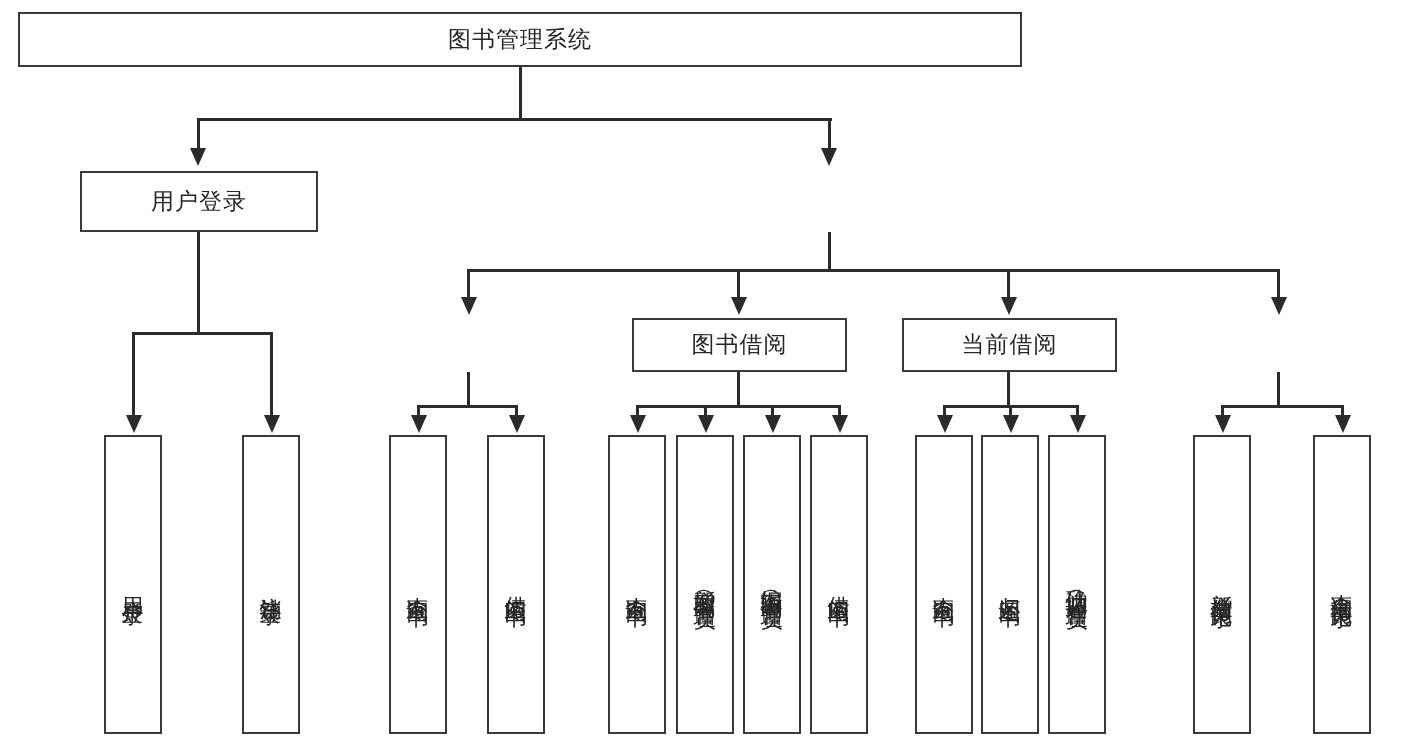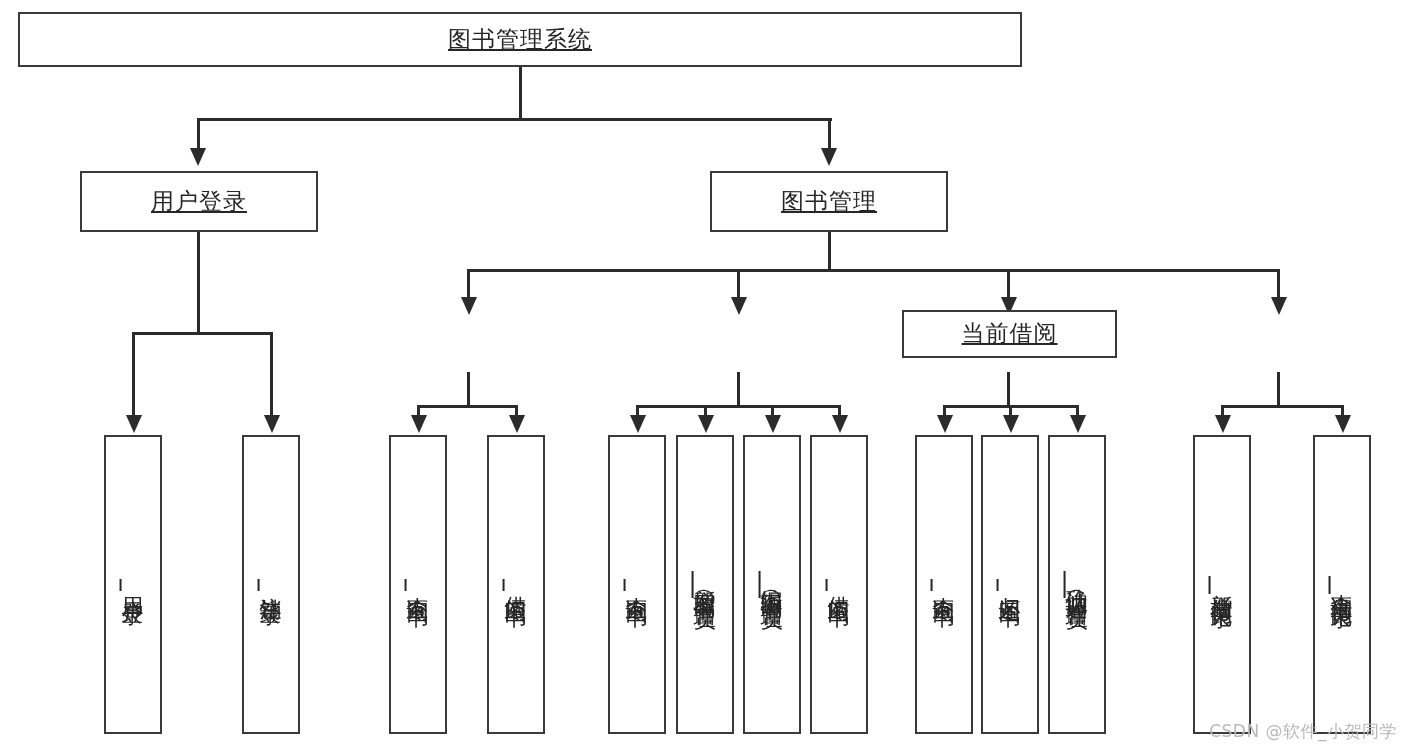--- a/index.html
+++ b/index.html
@@ -19,21 +19,20 @@
   }
   .node {
     position: absolute;
     box-sizing: border-box;
     background: #ffffff;
     border: 2px solid #3a3a3a;
     display: flex;
     align-items: center;
     justify-content: center;
     color: #262626;
-    text-decoration: underline;
   }
   .node.horiz {
     font-size: 23px;
     letter-spacing: 1px;
     line-height: 1.2;
   }
   .node.vert {
     writing-mode: vertical-rl;
     text-orientation: upright;
     font-size: 22px;
@@ -85,44 +84,44 @@
   <div class="edge h" style="left:198px; top:118px; width:634px;"></div>
 
   <div class="edge v" style="left:197px; top:118px; height:32px;"></div>
   <div class="arrow" style="left:190px; top:148px;"></div>
 
   <div class="edge v" style="left:828px; top:118px; height:32px;"></div>
   <div class="arrow" style="left:821px; top:148px;"></div>
 
   <div class="node horiz" style="left:80px; top:171px; width:238px; height:61px;">
     <span>用户登录</span>
-  </div>
-  <div class="node horiz" style="left:710px; top:171px; width:238px; height:61px;">
-    <span>图书管理</span>
   </div>
 
   <div class="edge v" style="left:197px; top:232px; height:102px;"></div>
   <div class="edge h" style="left:133px; top:332px; width:140px;"></div>
   <div class="edge v" style="left:132px; top:332px; height:85px;"></div>
   <div class="arrow" style="left:126px; top:415px;"></div>
   <div class="edge v" style="left:270px; top:332px; height:85px;"></div>
   <div class="arrow" style="left:264px; top:415px;"></div>
 
   <div class="edge v" style="left:828px; top:232px; height:40px;"></div>
   <div class="edge h" style="left:468px; top:269px; width:812px;"></div>
   <div class="edge v" style="left:467px; top:269px; height:30px;"></div>
   <div class="arrow" style="left:461px; top:297px;"></div>
   <div class="edge v" style="left:737px; top:269px; height:30px;"></div>
   <div class="arrow" style="left:731px; top:297px;"></div>
   <div class="edge v" style="left:1007px; top:269px; height:30px;"></div>
   <div class="arrow" style="left:1001px; top:297px;"></div>
   <div class="edge v" style="left:1277px; top:269px; height:30px;"></div>
   <div class="arrow" style="left:1271px; top:297px;"></div>
 
-  <div class="node horiz" style="left:902px; top:310px; width:215px; height:48px;">
+  <div class="node horiz" style="left:632px; top:318px; width:215px; height:54px;">
+    <span>图书借阅</span>
+  </div>
+  <div class="node horiz" style="left:902px; top:318px; width:215px; height:54px;">
     <span>当前借阅</span>
   </div>
 
   <div class="edge v" style="left:467px; top:372px; height:36px;"></div>
   <div class="edge h" style="left:418px; top:405px; width:99px;"></div>
   <div class="edge v" style="left:417px; top:405px; height:12px;"></div>
   <div class="arrow" style="left:411px; top:415px;"></div>
   <div class="edge v" style="left:515px; top:405px; height:12px;"></div>
   <div class="arrow" style="left:509px; top:415px;"></div>
 
@@ -190,15 +189,14 @@
     <span class="vlabel">确认归还（管理员）</span>
   </div>
 
   <div class="node vert" style="left:1193px; top:435px; width:58px; height:299px;">
     <span class="vlabel">新增借阅记录</span>
   </div>
   <div class="node vert" style="left:1313px; top:435px; width:58px; height:299px;">
     <span class="vlabel">查询借阅记录</span>
   </div>
 
-  <div id="watermark">CSDN @软件_小贺同学</div>
 
 </div>
 
 </body></html>

